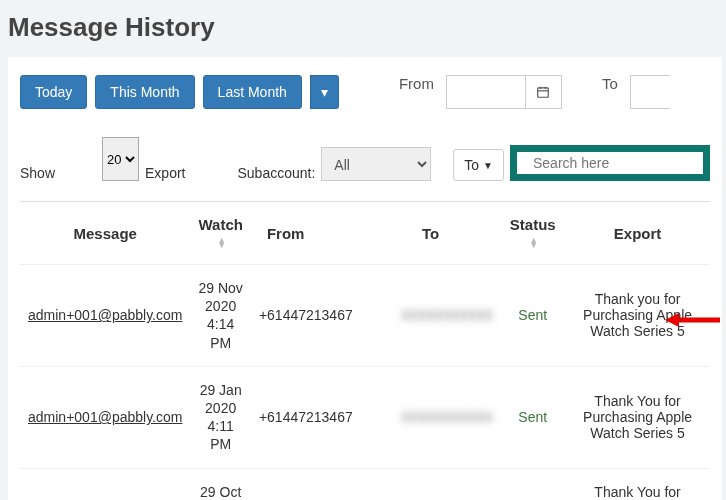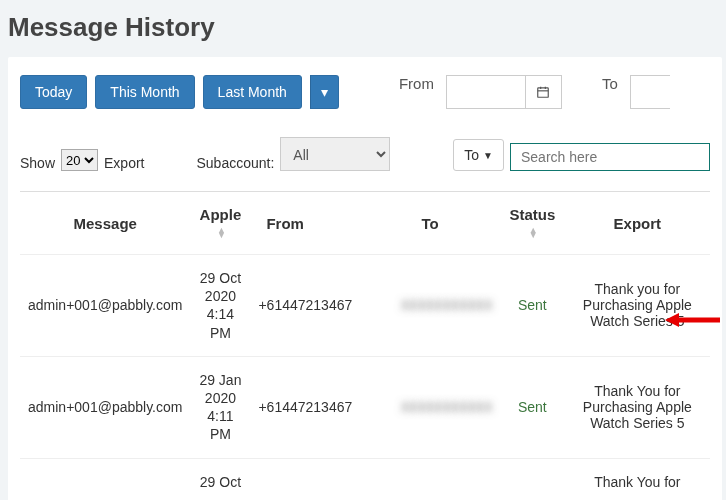--- a/index.html
+++ b/index.html
@@ -73,23 +73,24 @@
     color: #555;
   }
   .second-row {
     display: flex;
     align-items: flex-end;
     gap: 6px;
     margin-top: 28px;
   }
   .show-lbl, .entries-lbl, .subacct-lbl { color: #333; }
   .select-sm {
-    height: 22px;
+    height: 44px;
     border: 1px solid #aaa;
     font-size: 13px;
+    margin-left: 41px;
   }
   .select-sub {
     height: 34px;
     width: 110px;
     border: 1px solid #ccc;
     padding: 8px 8px;
     font-size: 14px;
     color: #555;
   }
   .dropdown-btn {
@@ -99,24 +100,24 @@
     padding: 4px 10px;
     border-radius: 3px;
     font-size: 14px;
     cursor: pointer;
     color: #333;
     display: inline-flex;
     align-items: center;
     gap: 4px;
   }
   .search-input {
-    border: 1px solid #0f766e;
-    height: 28px;
+    border: 7px solid #0f766e;
+    height: 36px;
     width: 200px;
-    padding: 6px 10px;
+    padding: 6px 16px;
     font-size: 14px;
   }
   .spacer { flex: 1; }
   .spacer-sm { width: 40px; }
   table.msg-table {
     width: 100%;
     margin-top: 20px;
     border-collapse: collapse;
   }
   .msg-table th {
@@ -127,21 +128,21 @@
     border-bottom: 1px solid #eee;
     font-size: 15px;
   }
   .msg-table td {
     padding: 14px 8px;
     border-bottom: 1px solid #eee;
     text-align: center;
     vertical-align: middle;
     color: #333;
   }
-  .msg-table td.username { text-align: left; min-width: 170px; }
+  .msg-table td.username { text-align: left; min-width: 170px; text-decoration: underline; }
   .msg-table td.date { width: 60px; font-size: 14px; line-height: 1.3; }
   .status-sent { color: #3c763d; margin-top: 28px; }
   .sort-icons {
     display: inline-block;
     font-size: 9px;
     line-height: 5px;
     color: #bbb;
     vertical-align: middle;
     margin-left: 2px;
   }
@@ -219,31 +220,31 @@
         <span>To</span>
         <span style="font-size:10px;">▼</span>
       </button>
       <input class="search-input" placeholder="Search here" style="">
     </div>
 
     <table class="msg-table">
       <thead>
         <tr>
           <th><span>Message</span></th>
-          <th><span>Apple</span><span class="sort-icons">▲<br>▼</span></th>
+          <th><span>Watch</span><span class="sort-icons">▲<br>▼</span></th>
           <th style="text-align:left;padding-left:16px;"><span>From</span></th>
           <th><span>To</span></th>
           <th><span>Status</span><span class="sort-icons">▲<br>▼</span></th>
           <th><span>Export</span></th>
         </tr>
       </thead>
       <tbody>
         <tr>
           <td class="username">admin+001@pabbly.com</td>
-          <td class="date">29 Oct 2020 4:14 PM</td>
+          <td class="date">29 Nov 2020 4:14 PM</td>
           <td>+61447213467</td>
           <td><span class="blurred">XXXXXXXXXXX</span></td>
           <td><span class="status-sent">Sent</span></td>
           <td>Thank you for Purchasing Apple Watch Series 5</td>
         </tr>
         <tr>
           <td class="username">admin+001@pabbly.com</td>
           <td class="date">29 Jan 2020 4:11 PM</td>
           <td>+61447213467</td>
           <td><span class="blurred">XXXXXXXXXXX</span></td>

